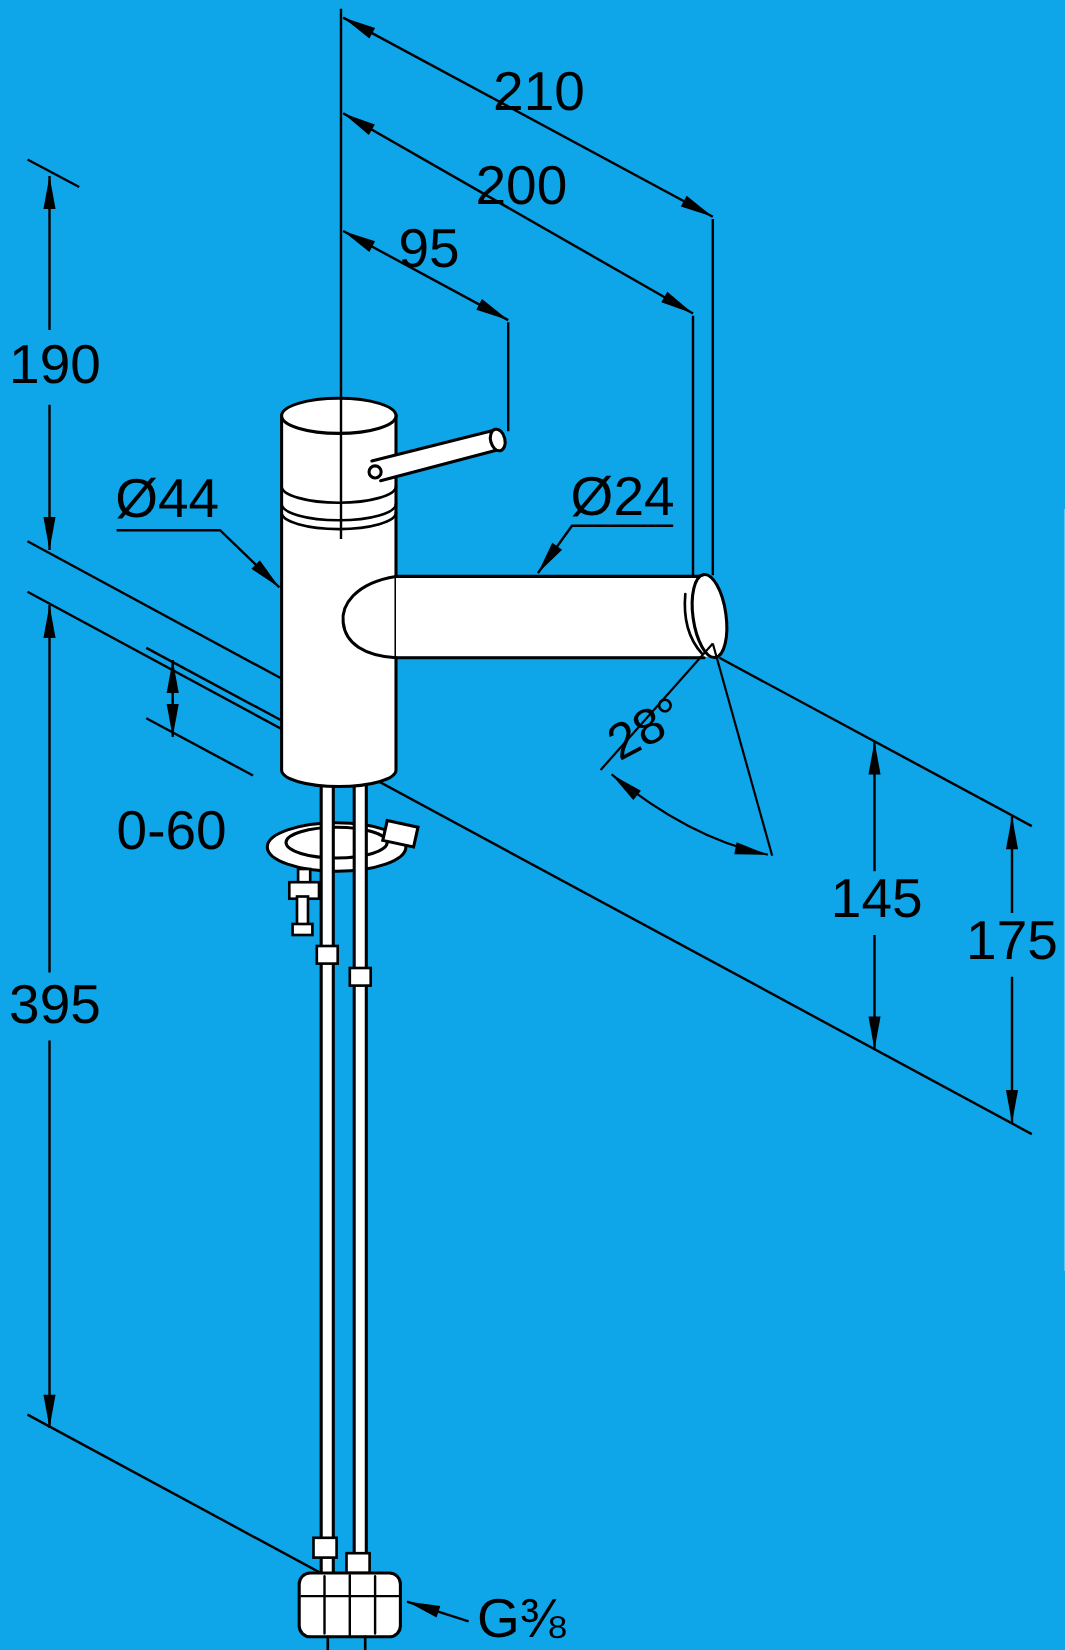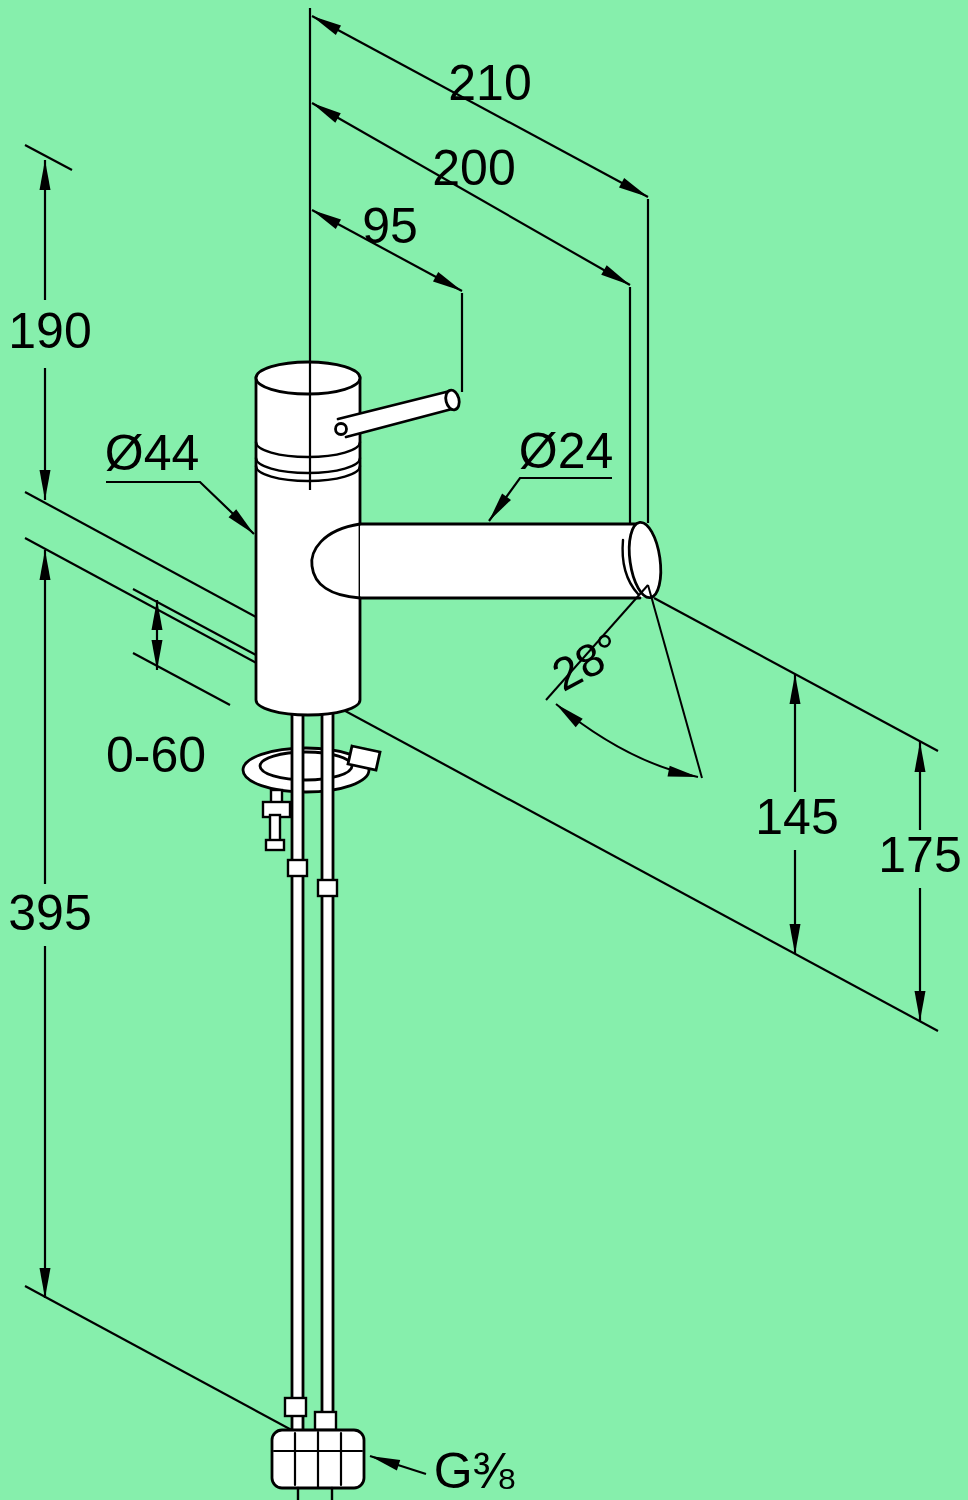--- a/index.html
+++ b/index.html
@@ -4,21 +4,21 @@
 <style>
   html, body {
     margin: 0;
     padding: 0;
     background: #ffffff;
   }
   .sheet {
     position: relative;
     width: 968px;
     height: 1500px;
-    background: #86efac;
+    background: #0ea5e9;
     overflow: hidden;
   }
   svg {
     display: block;
   }
   svg text {
     font-family: "Liberation Sans", "DejaVu Sans", sans-serif;
     fill: #000000;
   }
   .dim-text  { font-size: 50px; }

